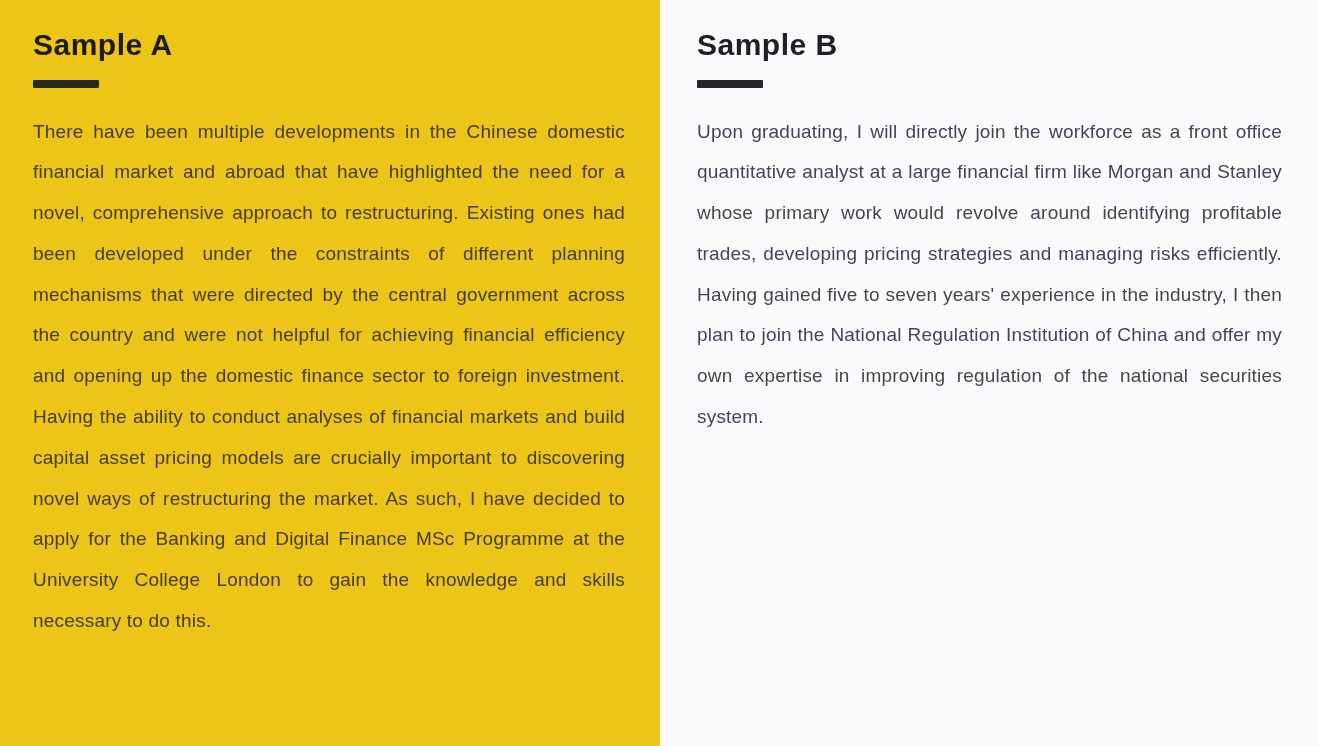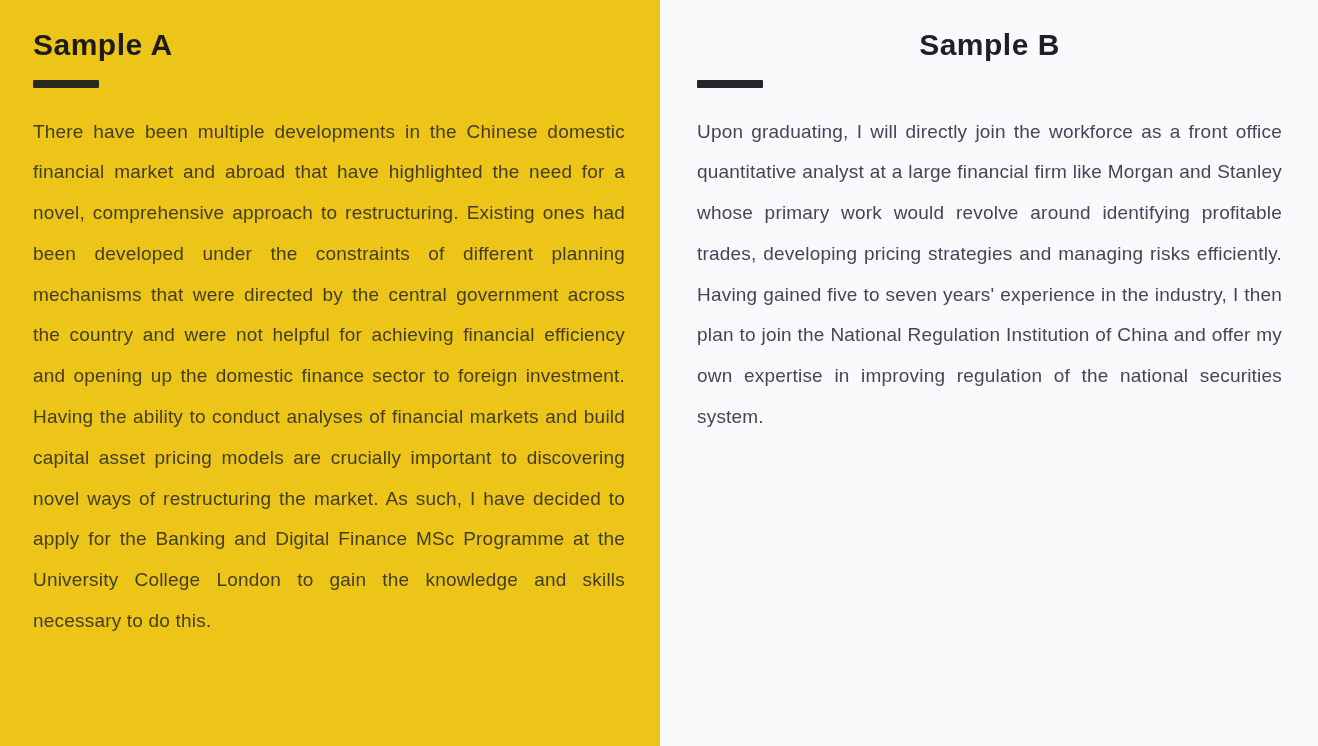--- a/index.html
+++ b/index.html
@@ -50,18 +50,18 @@
 
 <div class="page">
 
   <section class="panel left" style="background: rgb(237, 196, 24);">
     <h1 class="panel-title" style="color: rgb(28, 28, 28);">Sample A</h1>
     <div class="title-dash" style="background: rgb(42, 42, 32);"></div>
     <p class="panel-body" style="color: rgb(67, 62, 32);">There have been multiple developments in the Chinese domestic financial market and abroad that have highlighted the need for a novel, comprehensive approach to restructuring. Existing ones had been developed under the constraints of different planning mechanisms that were directed by the central government across the country and were not helpful for achieving financial efficiency and opening up the domestic finance sector to foreign investment. Having the ability to conduct analyses of financial markets and build capital asset pricing models are crucially important to discovering novel ways of restructuring the market. As such, I have decided to apply for the Banking and Digital Finance MSc Programme at the University College London to gain the knowledge and skills necessary to do this.</p>
   </section>
 
   <section class="panel right" style="background: rgb(250, 250, 252);">
-    <h1 class="panel-title" style="color: rgb(31, 31, 36); text-align: center;">Sample B</h1>
+    <h1 class="panel-title" style="color: rgb(31, 31, 36);">Sample B</h1>
     <div class="title-dash" style="background: rgb(38, 38, 43);"></div>
     <p class="panel-body" style="color: rgb(69, 68, 89);">Upon graduating, I will directly join the workforce as a front office quantitative analyst at a large financial firm like Morgan and Stanley whose primary work would revolve around identifying profitable trades, developing pricing strategies and managing risks efficiently. Having gained five to seven years' experience in the industry, I then plan to join the National Regulation Institution of China and offer my own expertise in improving regulation of the national securities system.</p>
   </section>
 
 </div>
 
 </body></html>

